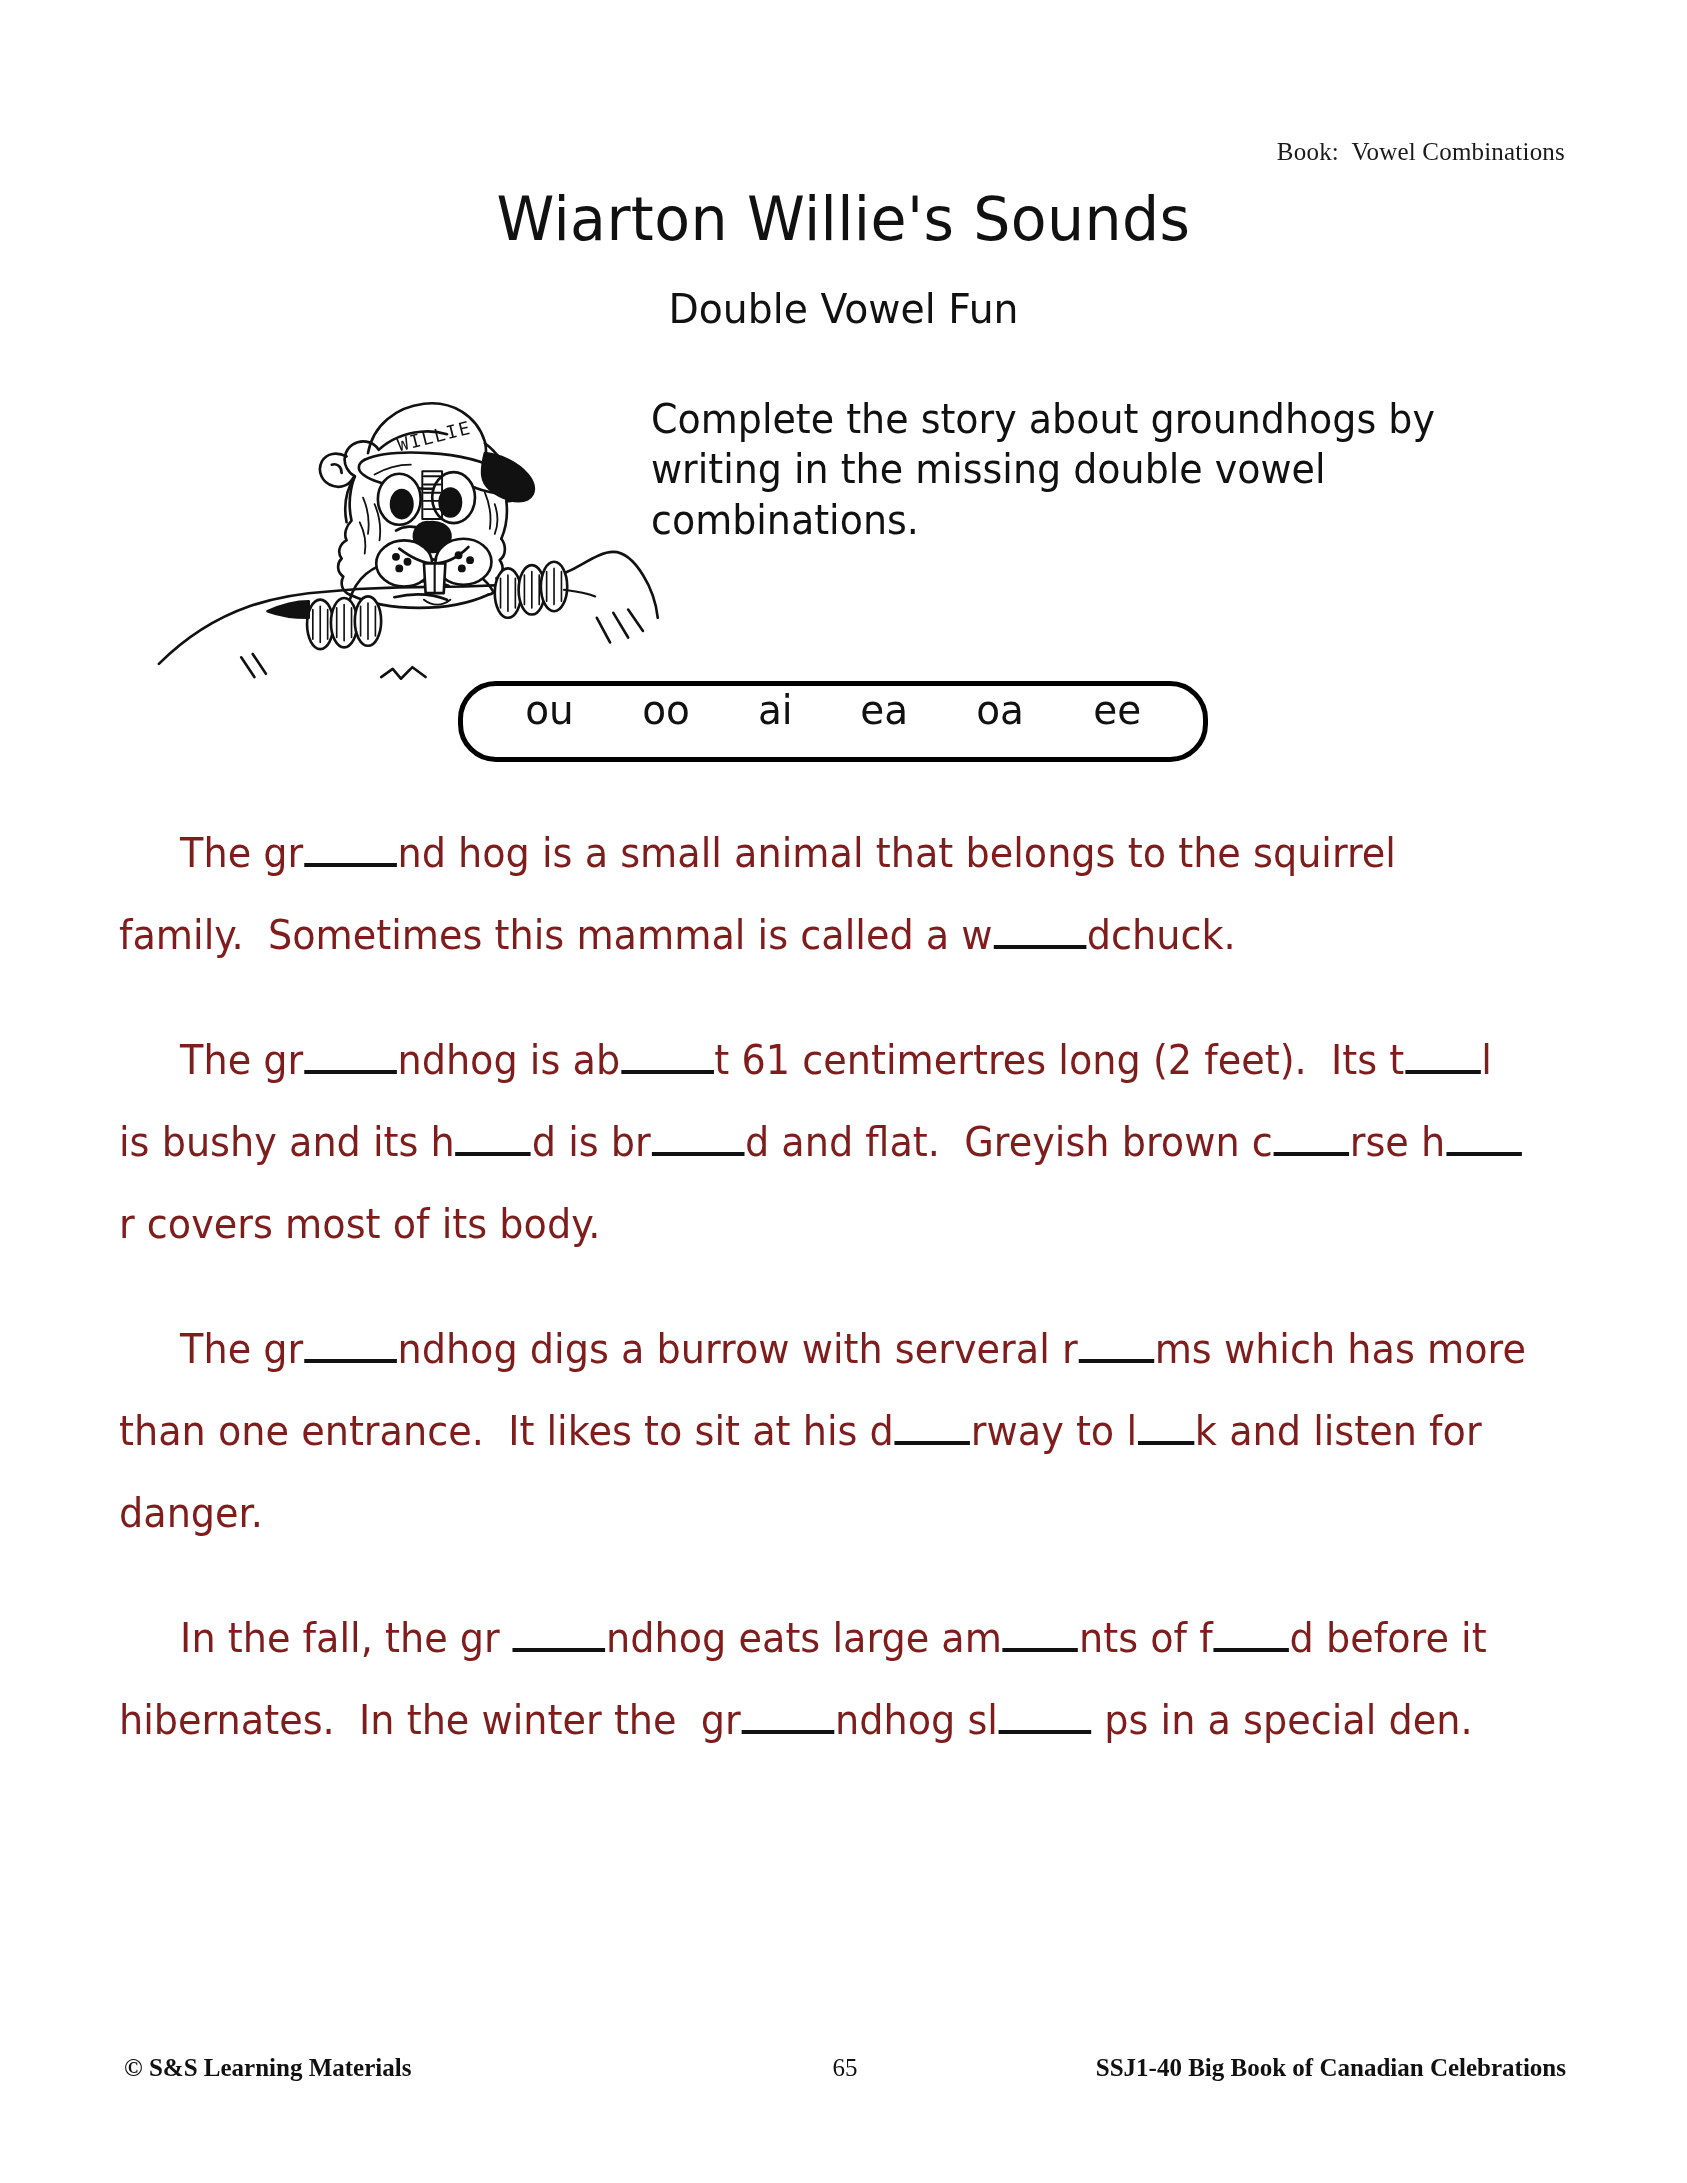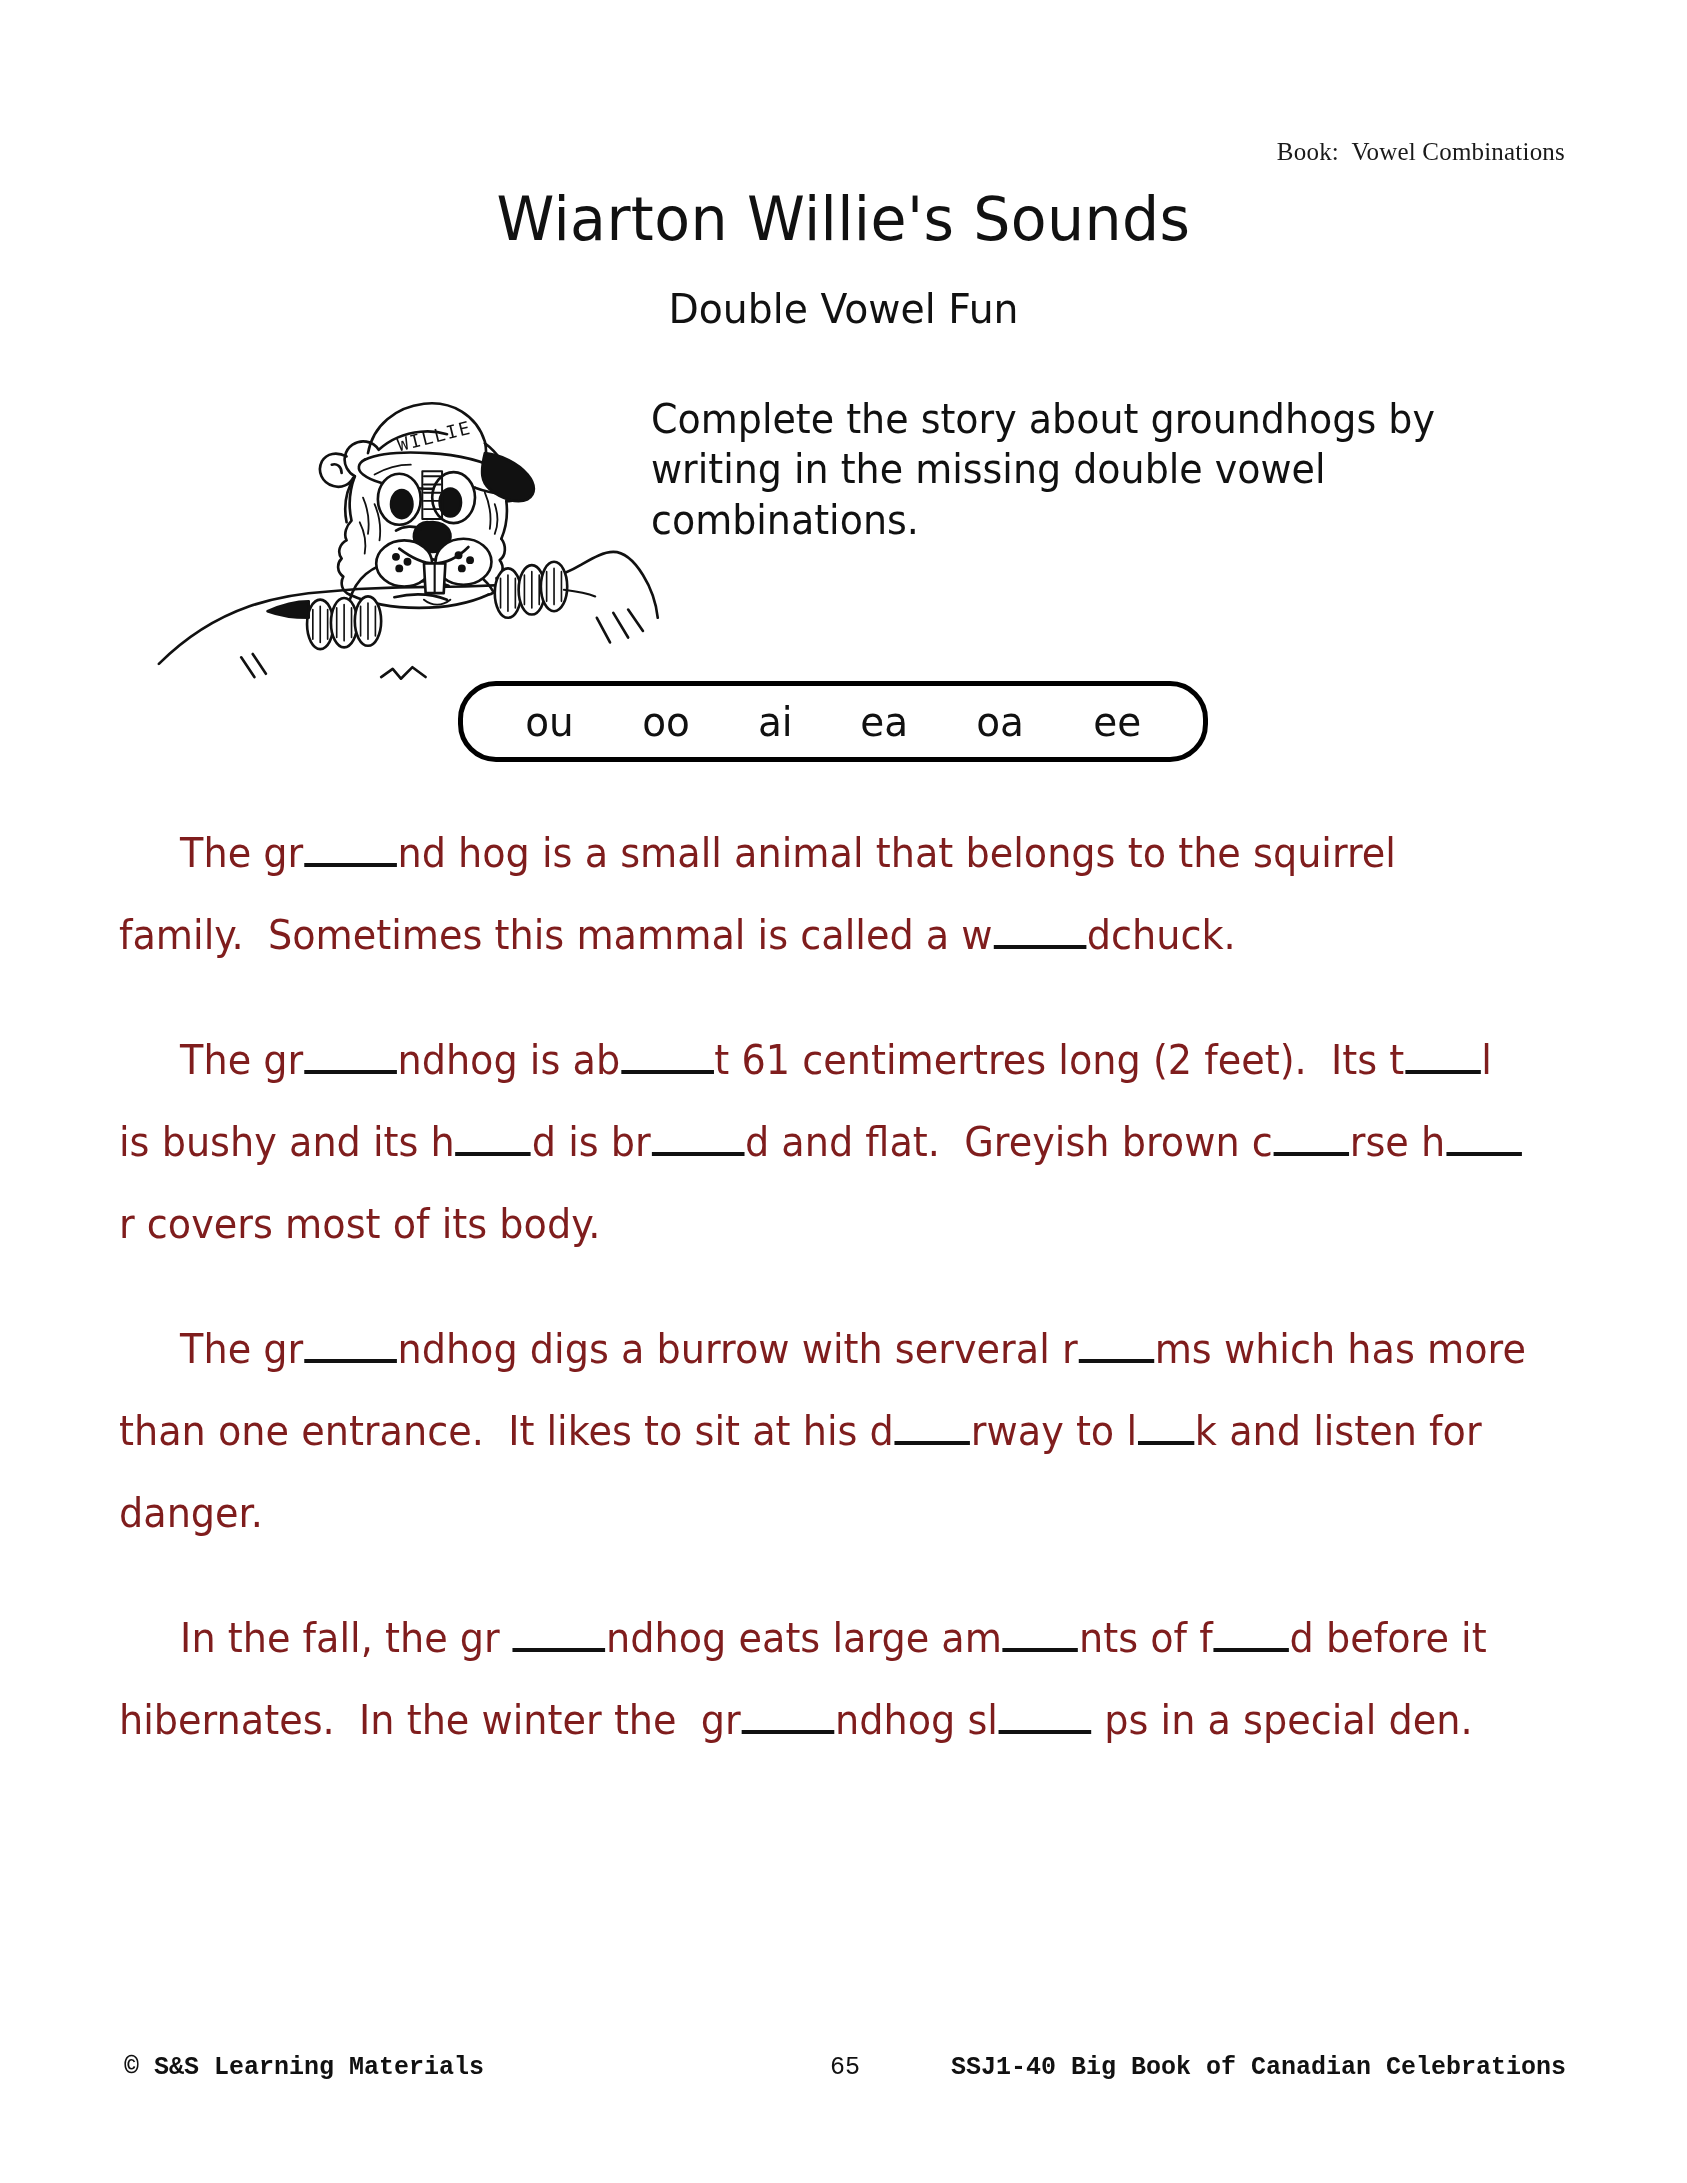--- a/index.html
+++ b/index.html
@@ -87,21 +87,20 @@
   .wordbank {
     position: absolute;
     top: 681px;
     left: 458px;
     width: 750px;
     height: 81px;
     border: 5.8px solid #000;
     border-radius: 38px;
     box-sizing: border-box;
     display: flex;
-    align-items: center;
     justify-content: space-around;
     padding: 0 28px;
   }
   .wordbank span {
     font-size: 41px;
     font-family: "DejaVu Sans", sans-serif;
     color: #111;
     transform: scaleX(0.95);
   }
 
@@ -136,21 +135,21 @@
 
   
   .footer {
     position: absolute;
     bottom: 101px;
     left: 124px;
     width: 1442px;
     display: flex;
     align-items: baseline;
     justify-content: space-between;
-    font-family: Liberation Mono, monospace;
+    font-family: Liberation Serif, serif;
     font-weight: bold;
     font-size: 25px;
     color: #111;
   }
   .footer .center { position: absolute; left: 0; right: 0; text-align:center; font-weight: normal; }
   .footer .left, .footer .right { white-space: pre; }
 </style>
 </head>
 <body>
 

